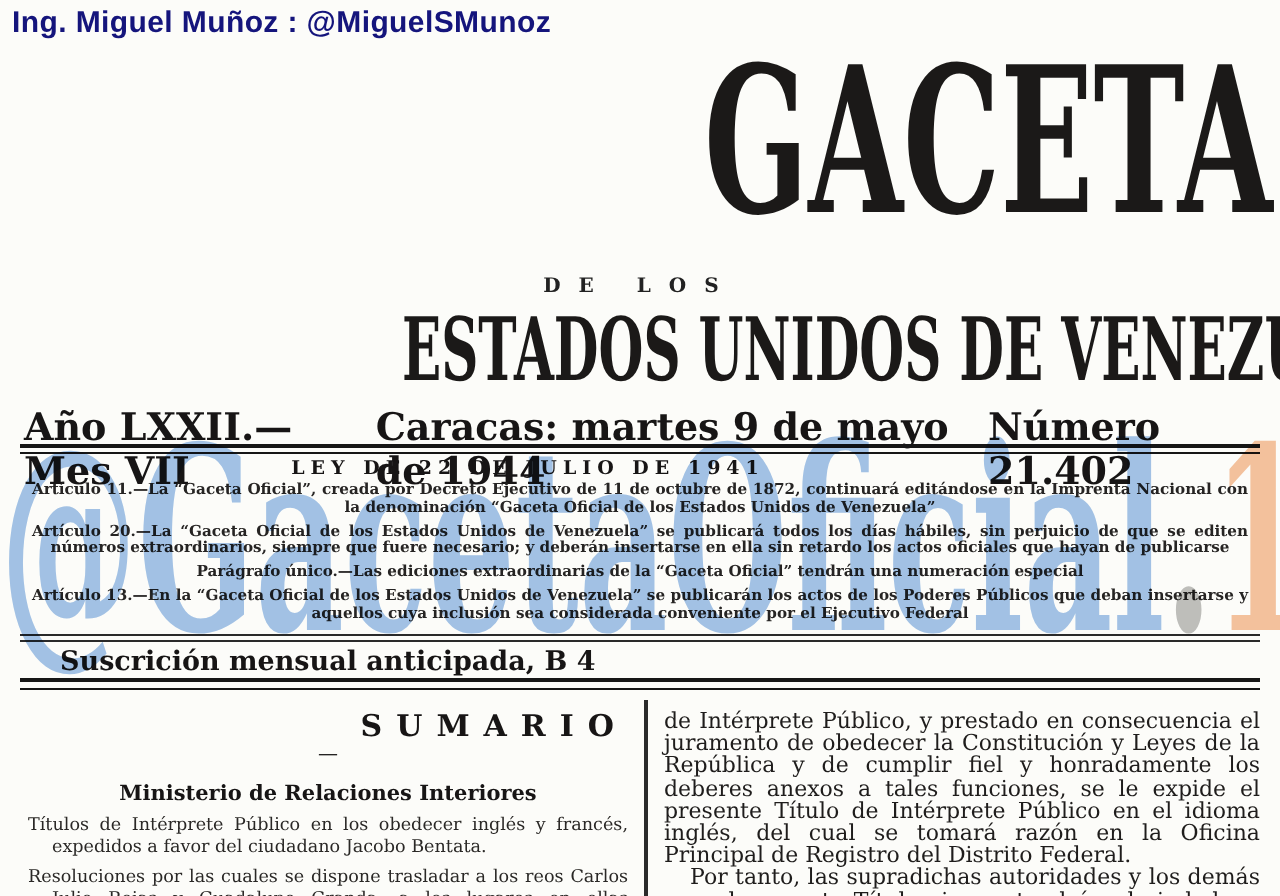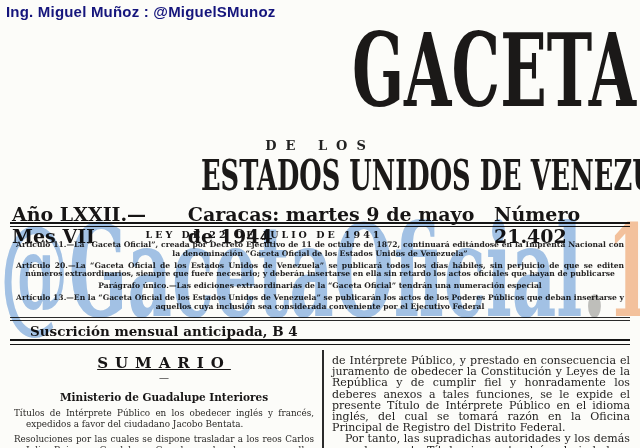--- a/index.html
+++ b/index.html
@@ -17,21 +17,21 @@
     font-weight:bold; font-size:15px; color:#15157c; letter-spacing:0.2px;
   }
   .masthead { position:absolute; top:20px; left:0; width:640px; text-align:center; }
   .masthead .big {
     display:inline-block; white-space:nowrap; font-weight:bold;
     font-size:130px; line-height:1; word-spacing:55px; color:#1b1918;
     transform:scale(0.47,0.78); transform-origin:center top;
   }
   .delos {
     position:absolute; top:138px; left:0; width:640px; text-align:center;
-    font-weight:bold; font-size:13px; letter-spacing:9px; color:#222;
+    font-weight:bold; font-size:10px; letter-spacing:9px; color:#222;
   }
   .estados { position:absolute; top:153px; left:0; width:640px; text-align:center; }
   .estados .big {
     display:inline-block; white-space:nowrap; font-weight:bold;
     font-size:46px; line-height:1; color:#1b1918;
     transform:scale(0.56,0.95); transform-origin:center top;
   }
   .dateline {
     position:absolute; top:203px; left:12px; width:616px;
     display:flex; justify-content:space-between; align-items:baseline;
@@ -50,21 +50,21 @@
     text-align:justify; text-align-last:center; margin-bottom:3.5px;
   }
   .articles p.art.single { text-align:center; }
   .subscription {
     position:absolute; top:323px; left:30px; width:580px;
     display:flex; justify-content:space-between;
     font-weight:bold; font-size:13.5px;
   }
   .col-divider { position:absolute; top:350px; bottom:0; left:322px; width:2px; background:#2b2b2b; }
   .left-col { position:absolute; top:354px; left:14px; width:300px; }
-  .sumario-title { text-align:center; font-weight:bold; font-size:15px; letter-spacing:7px;text-decoration:underline; }
+  .sumario-title { text-align:right; font-weight:bold; font-size:15px; letter-spacing:7px; }
   .sumario-dash { text-align:center; font-size:10px; line-height:8px; margin-top:2px; }
   .col-heading { text-align:center; font-weight:bold; font-size:10.5px; margin-top:9px; }
   .sumario-item {
     font-size:8.8px; line-height:1.22; text-align:justify; margin-top:5px;
     padding-left:12px; text-indent:-12px; color:#2a2826;
   }
   .right-col { position:absolute; top:355px; left:332px; width:298px; }
   .right-col p {
     font-size:11px; line-height:11.2px; text-align:justify; color:#1f1d1c;
   }
@@ -120,21 +120,21 @@
     <span>Suscrición mensual anticipada, B 4</span>
   </div>
 
   <div class="rule-c" style="top:339px;"></div>
 
   <div class="col-divider"></div>
 
   <div class="left-col">
     <div class="sumario-title">SUMARIO</div>
     <div class="sumario-dash">—</div>
-    <div class="col-heading">Ministerio de Guadalupe Interiores</div>
+    <div class="col-heading">Ministerio de Relaciones Interiores</div>
     <p class="sumario-item">Títulos de Intérprete Público en los obedecer inglés y francés, expedidos a favor del ciudadano Jacobo Bentata.</p>
     <p class="sumario-item">Resoluciones por las cuales se dispone trasladar a los reos Carlos Julio Rojas y Guadalupe Granda, a los lugares en ellas expresados donde quedarán sujetos a confinamiento.</p>
 
   </div>
 
   <div class="right-col">
     <p>de Intérprete Público, y prestado en consecuencia el juramento de obedecer la Constitución y Leyes de la República y de cumplir fiel y honradamente los deberes anexos a tales funciones, se le expide el presente Título de Intérprete Público en el idioma inglés, del cual se tomará razón en la Oficina Principal de Registro del Distrito Federal.</p>
     <p class="indent">Por tanto, las supradichas autoridades y los demás que el presente Título vieren, tendrán al ciudadano Ja-</p>
   </div>
 

